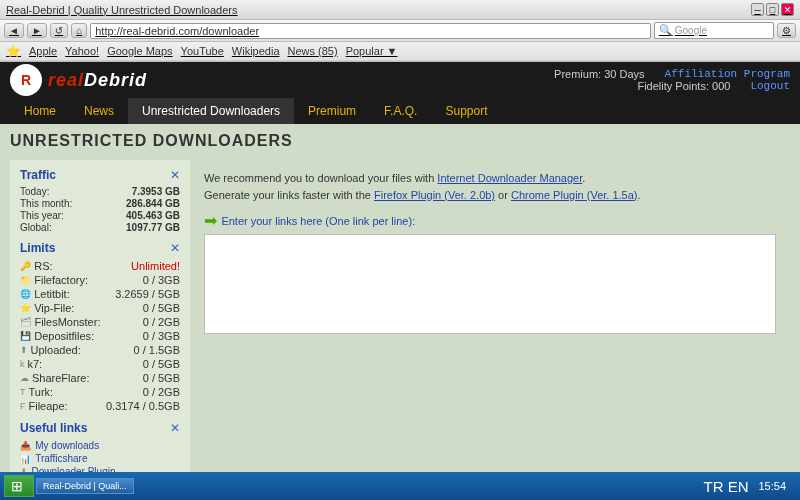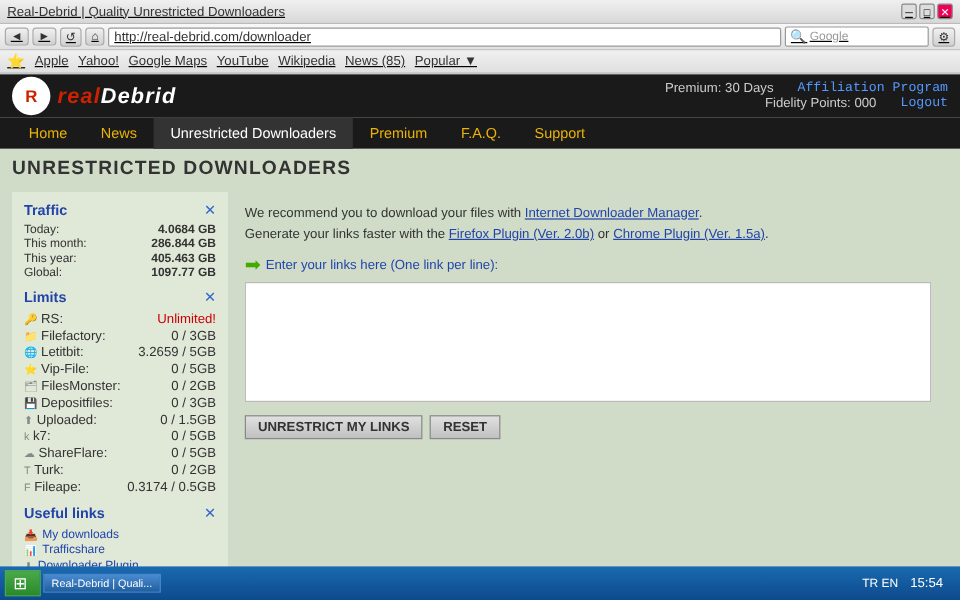--- a/index.html
+++ b/index.html
@@ -159,21 +159,21 @@
 
     <div class="sidebar">
 
       <div class="section-header">
         <span class="section-title">Traffic</span>
         <span class="section-icon">✕</span>
       </div>
       <div>
         <div class="stat-row">
             <span class="stat-label">Today:</span>
-            <span class="stat-value">4.0684 GB</span>
+            <span class="stat-value">7.3953 GB</span>
           </div>
         <div class="stat-row">
             <span class="stat-label">This month:</span>
             <span class="stat-value">286.844 GB</span>
           </div>
         <div class="stat-row">
             <span class="stat-label">This year:</span>
             <span class="stat-value">405.463 GB</span>
           </div>
         <div class="stat-row">
@@ -252,32 +252,28 @@
       </p>
 
       <div class="enter-links">
         <span class="green-arrow">➡</span>
         <span>Enter your links here (One link per line):</span>
       </div>
 
       <textarea class="link-textarea" style=""></textarea>
 
 
-      <div class="action-buttons">
-        <button class="btn-unrestrict">UNRESTRICT MY LINKS</button>
-        <button class="btn-reset">RESET</button>
-      </div>
     </div>
   </div>
 </div>
 
 <div class="taskbar">
   <button class="taskbar-btn" style="background:linear-gradient(to bottom,#4aaa4a,#2a8a2a);border-color:#4aaa4a;display:flex;align-items:center;gap:2px;">
       <span style="font-size:14px">⊞</span>
     </button>
   <div style="display:flex;gap:2px;flex:1;overflow:hidden;">
     <button class="taskbar-btn" style="font-size:9px;max-width:120px;overflow:hidden;text-overflow:ellipsis;white-space:nowrap;">Real-Debrid | Quali...</button>
   </div>
   <div style="display:flex;align-items:center;gap:4px;padding:0 4px;">
-    <span style="color:white;font-size:10px">TR EN</span>
+    <span style="color:white;font-size:15px">TR EN</span>
     <span class="taskbar-time">15:54</span>
   </div>
 </div>
 
 </body></html>

